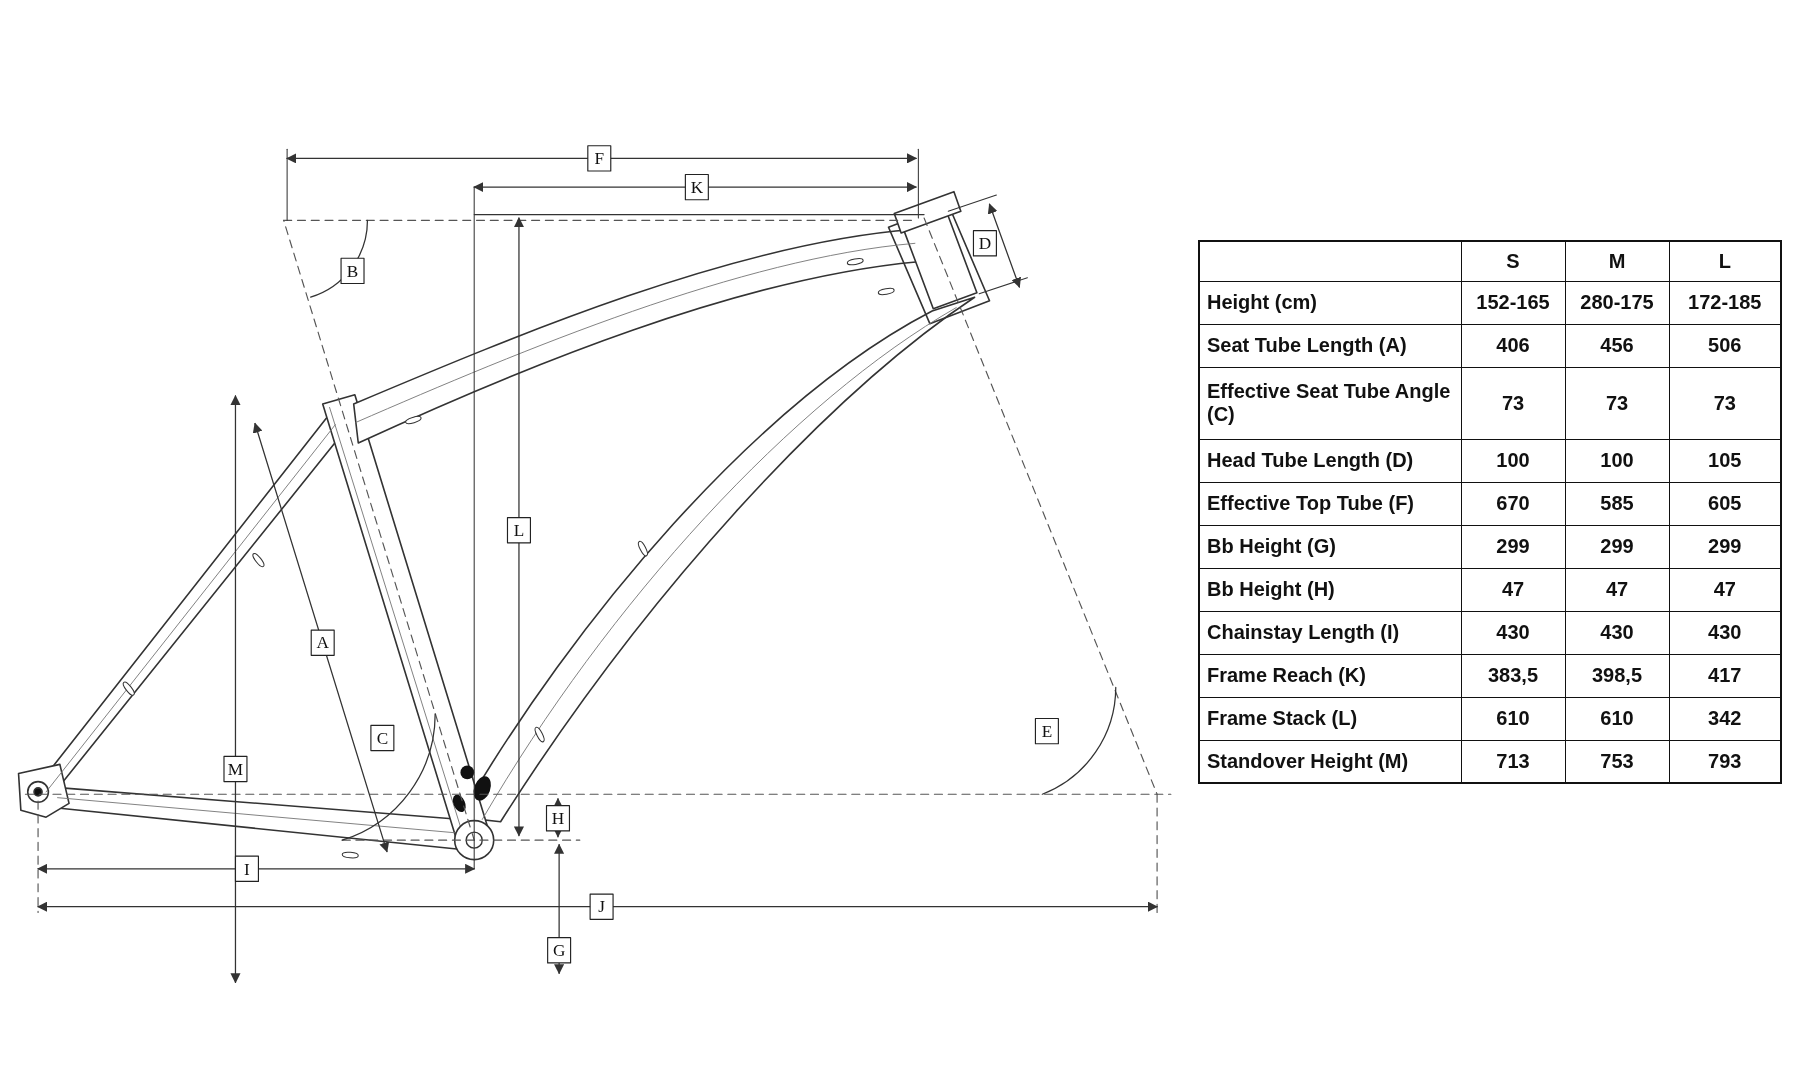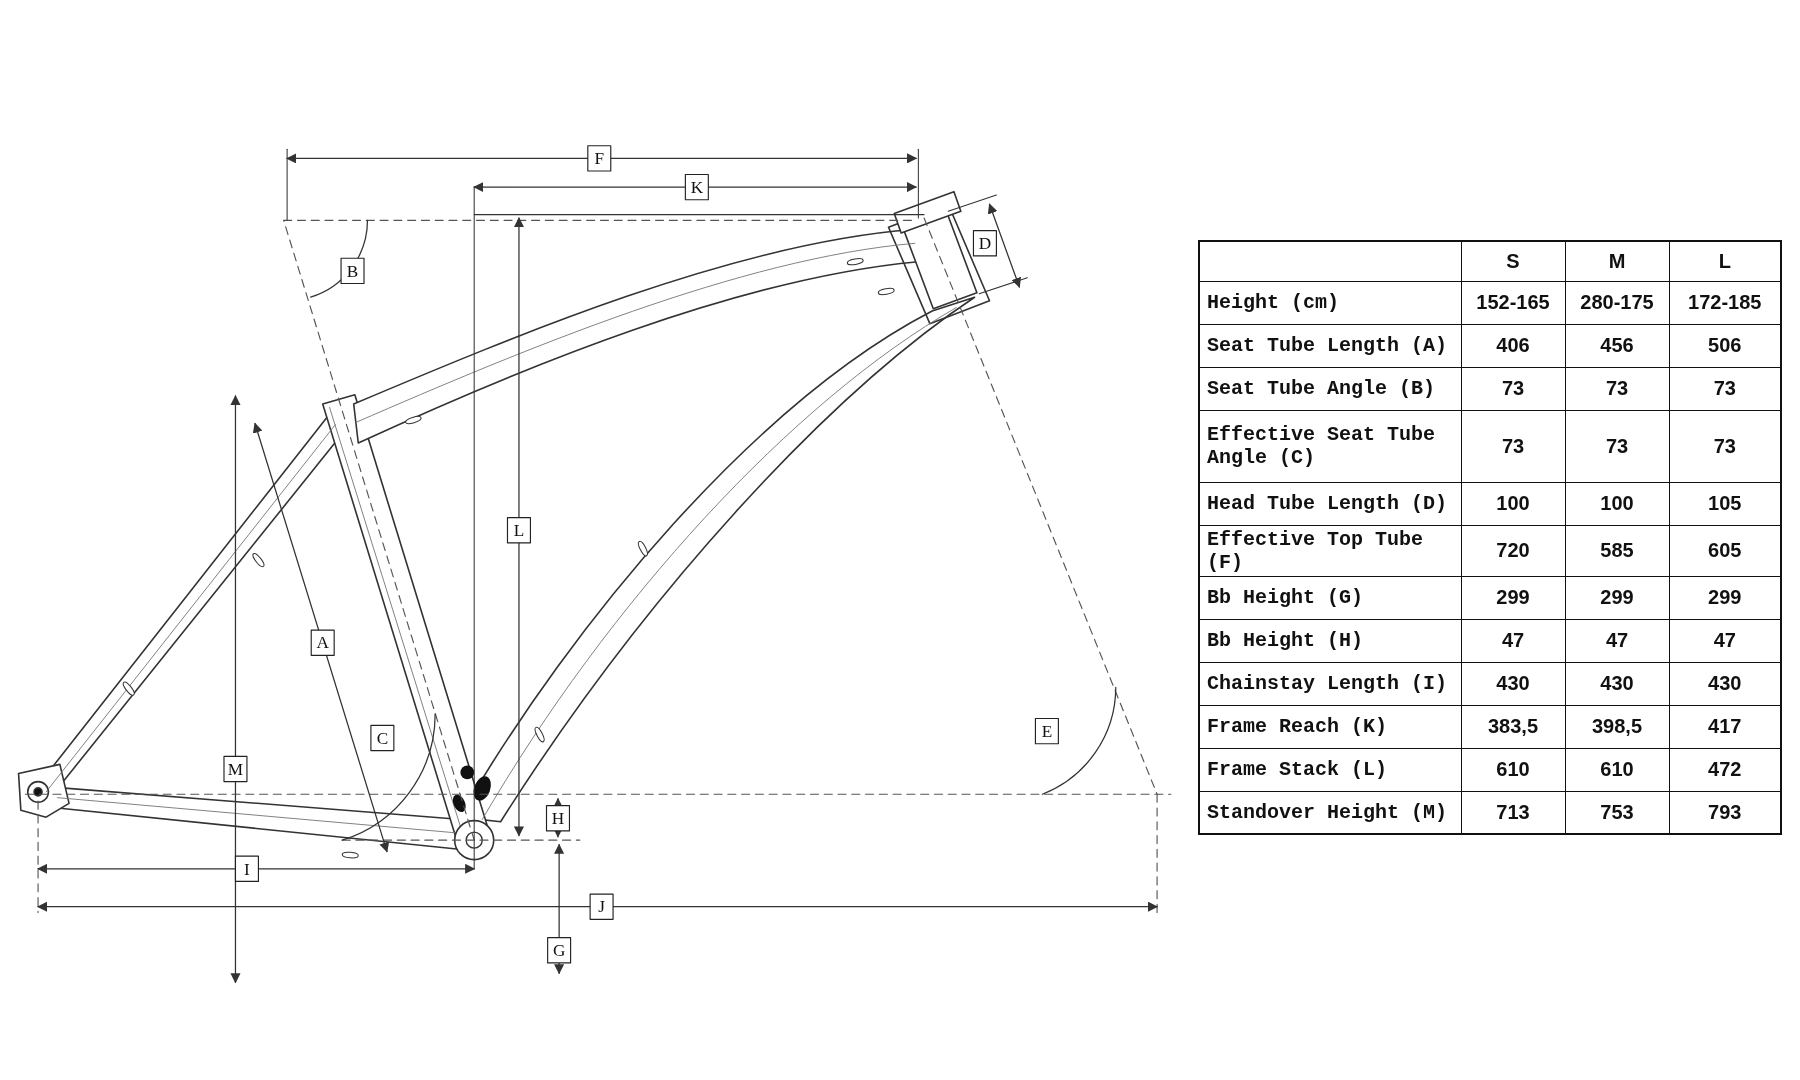--- a/index.html
+++ b/index.html
@@ -7,21 +7,21 @@
         font-family:"Liberation Sans",sans-serif;}
   #diagram-wrap{position:absolute;left:0;top:0;width:1194px;height:1080px;}
   #table-wrap{position:absolute;left:1198px;top:240px;}
   table.geo-table{border-collapse:collapse;table-layout:fixed;background:#fff;
         font-family:"Liberation Sans",sans-serif;font-weight:bold;font-size:20px;color:#111;
         border:2px solid #111;}
   table.geo-table th, table.geo-table td{border:1px solid #111;padding:2px 5px;line-height:1.15;}
   table.geo-table tr{height:43px;}
   table.geo-table tr.hdr{height:40px;}
   table.geo-table tr.tall{height:72px;}
-  .rowlabel{text-align:left;padding-left:7px !important;font-family:Liberation Mono, monospace;}
+  .rowlabel{text-align:left;padding-left:7px !important;}
   .num,.colhead{text-align:center;}
   svg text.dimletter{font-family:"Liberation Serif",serif;font-size:15px;fill:#111;}
 </style>
 </head>
 <body>
 
 <div id="page">
 
   <div id="diagram-wrap">
     <svg width="1194" height="1080" viewBox="0 0 1040 941" fill="none" stroke-linejoin="round" stroke-linecap="round">
@@ -184,41 +184,35 @@
         <td class="num">152-165</td>
         <td class="num">280-175</td>
         <td class="num">172-185</td>
       </tr>
       <tr>
         <td class="rowlabel">Seat Tube Length (A)</td>
         <td class="num">406</td>
         <td class="num">456</td>
         <td class="num">506</td>
       </tr>
-      <tr>
-        <td class="rowlabel">Seat Tube Angle (B)</td>
-        <td class="num">73</td>
-        <td class="num">73</td>
-        <td class="num">73</td>
-      </tr>
       <tr class="tall">
         <td class="rowlabel">Effective Seat Tube Angle (C)</td>
         <td class="num">73</td>
         <td class="num">73</td>
         <td class="num">73</td>
       </tr>
       <tr>
         <td class="rowlabel">Head Tube Length (D)</td>
         <td class="num">100</td>
         <td class="num">100</td>
         <td class="num">105</td>
       </tr>
       <tr>
         <td class="rowlabel">Effective Top Tube (F)</td>
-        <td class="num">720</td>
+        <td class="num">670</td>
         <td class="num">585</td>
         <td class="num">605</td>
       </tr>
       <tr>
         <td class="rowlabel">Bb Height (G)</td>
         <td class="num">299</td>
         <td class="num">299</td>
         <td class="num">299</td>
       </tr>
       <tr>
@@ -236,21 +230,21 @@
       <tr>
         <td class="rowlabel">Frame Reach (K)</td>
         <td class="num">383,5</td>
         <td class="num">398,5</td>
         <td class="num">417</td>
       </tr>
       <tr>
         <td class="rowlabel">Frame Stack (L)</td>
         <td class="num">610</td>
         <td class="num">610</td>
-        <td class="num">472</td>
+        <td class="num">342</td>
       </tr>
       <tr>
         <td class="rowlabel">Standover Height (M)</td>
         <td class="num">713</td>
         <td class="num">753</td>
         <td class="num">793</td>
       </tr>
     </tbody>
       </table>
   </div>

